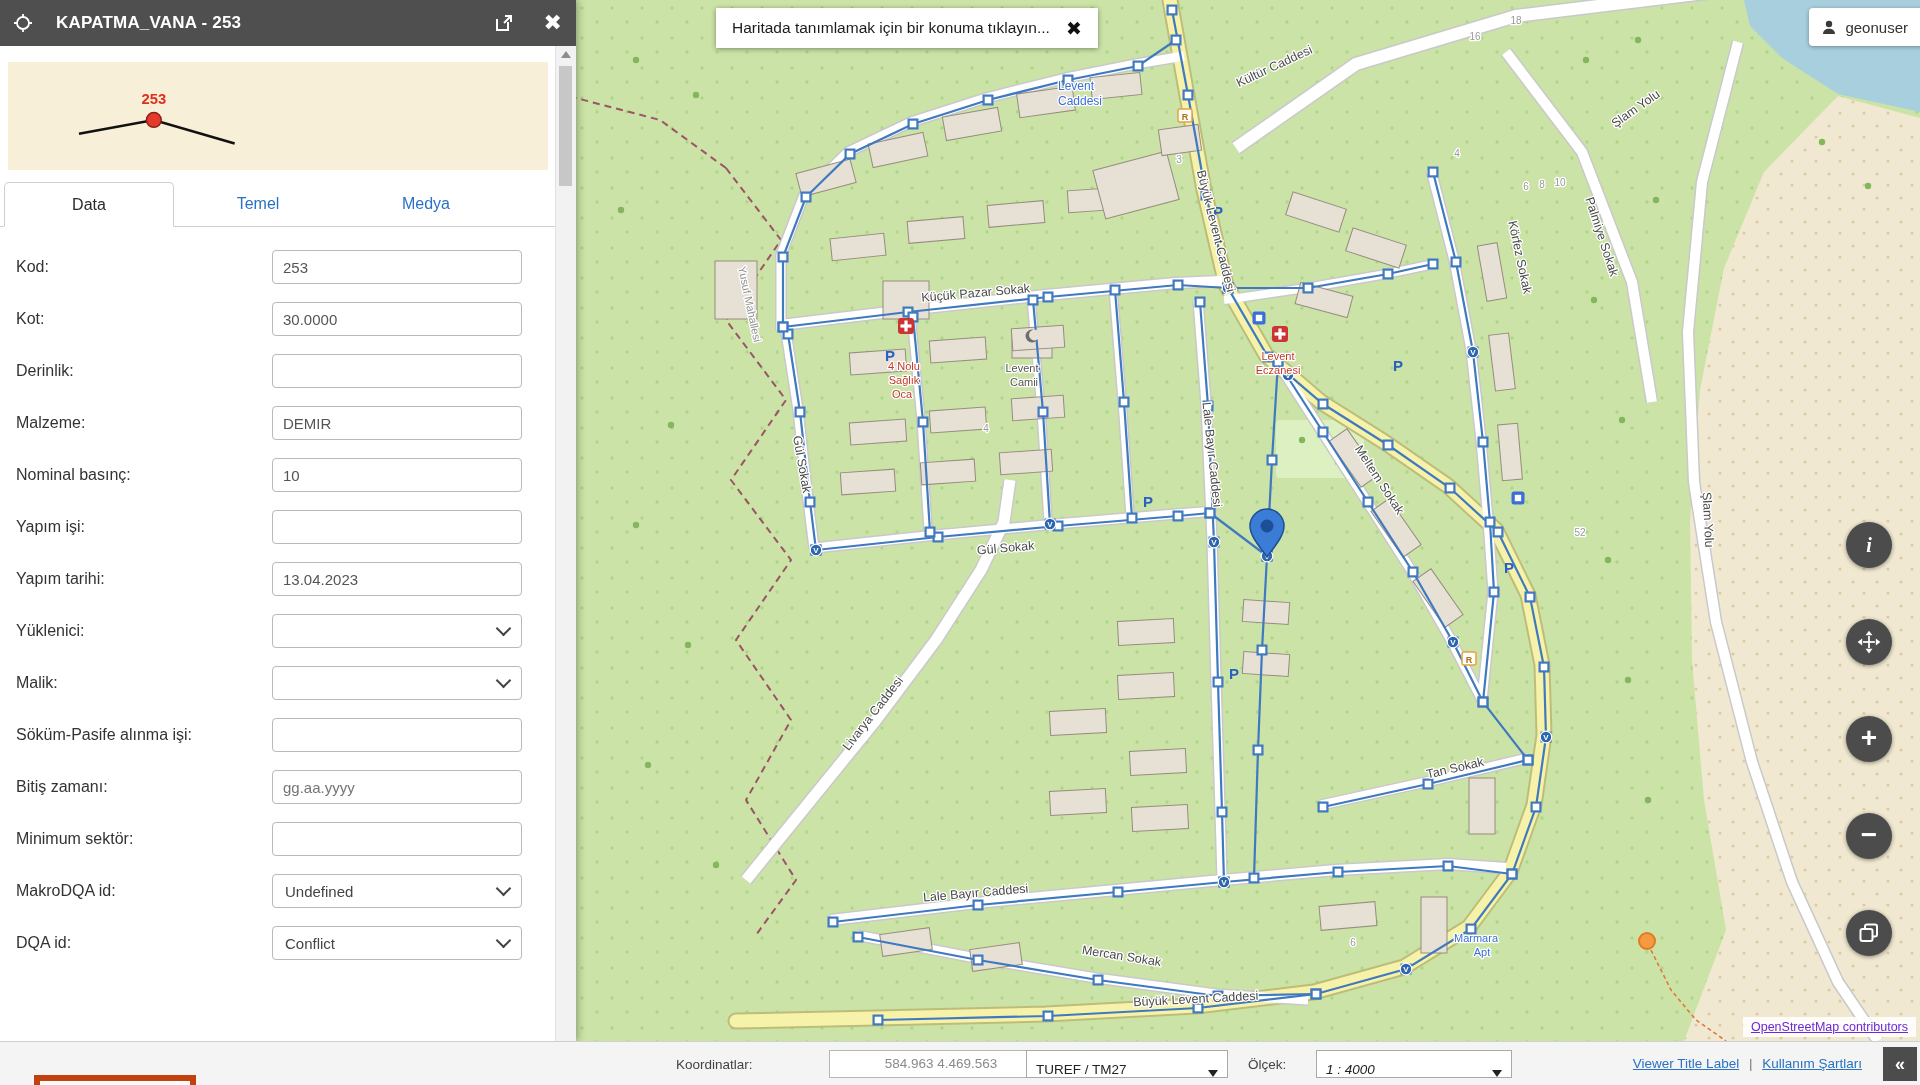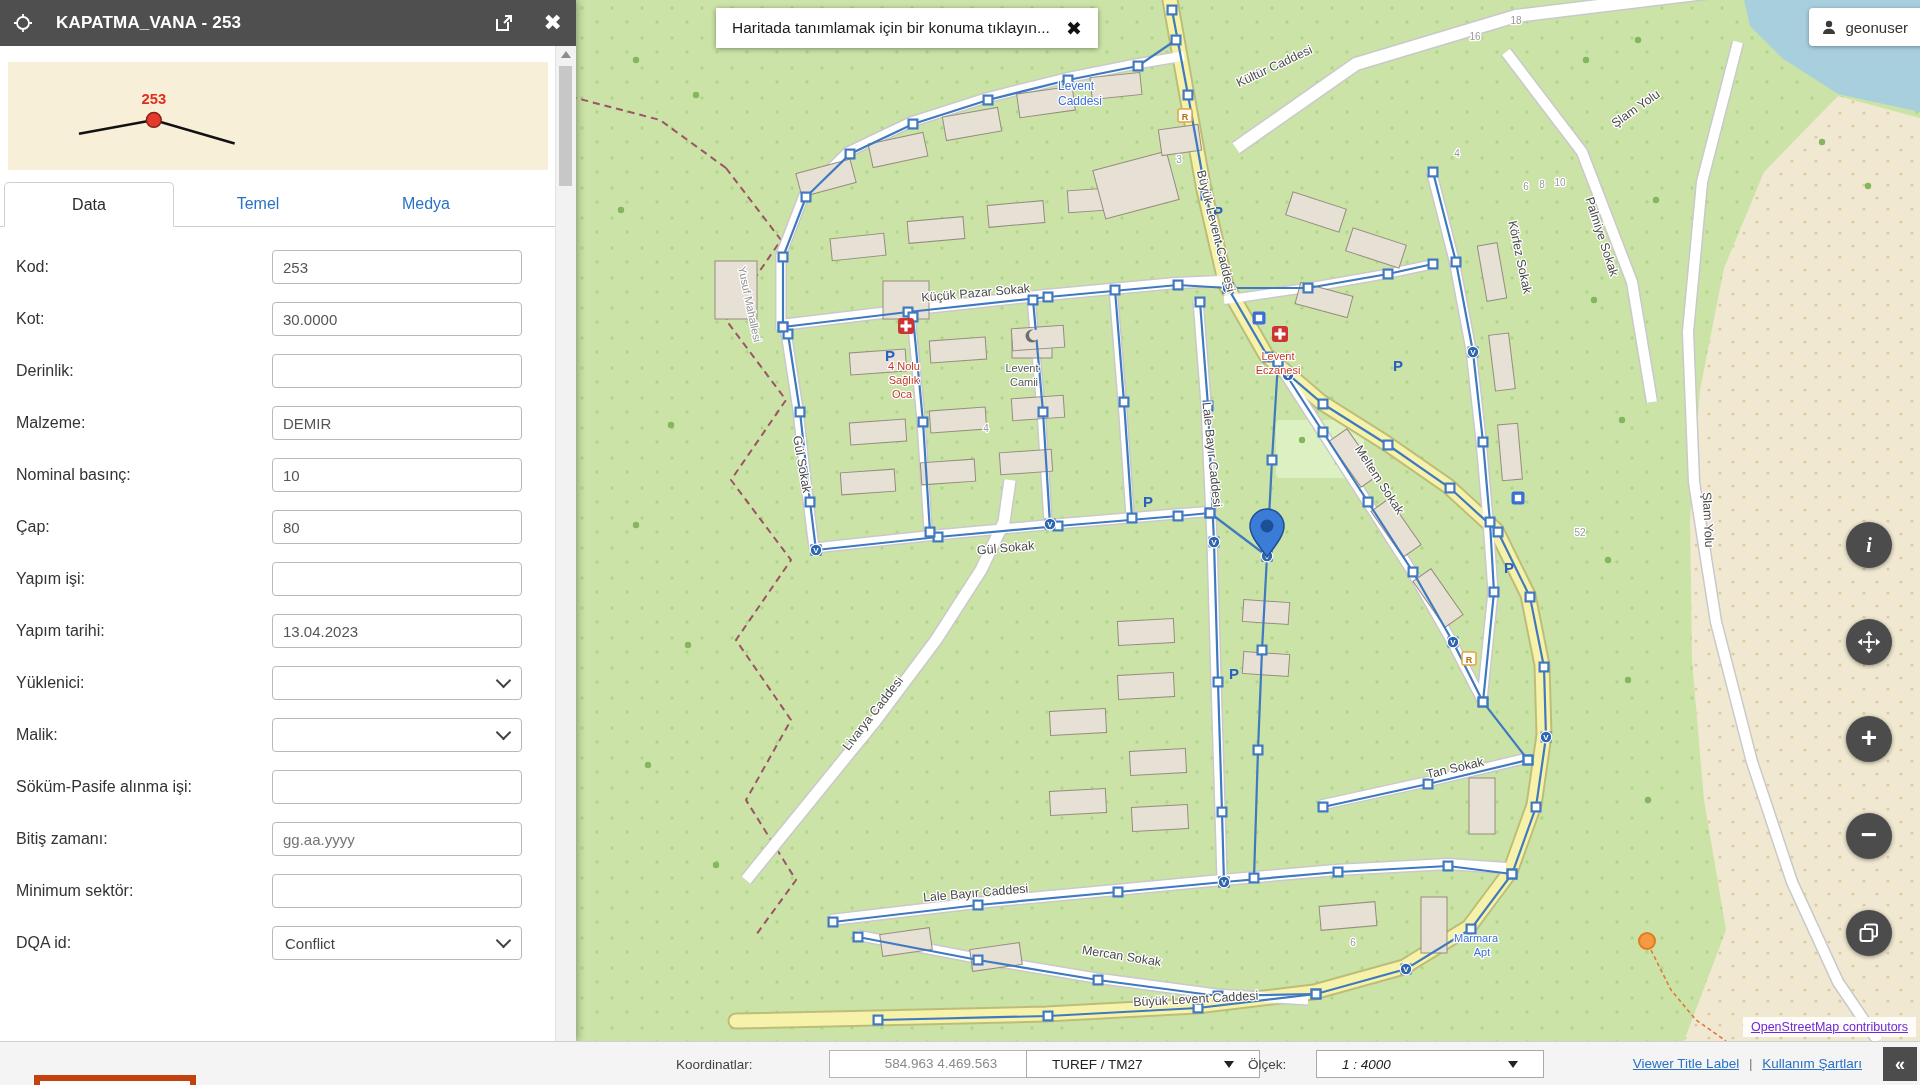--- a/index.html
+++ b/index.html
@@ -65,21 +65,21 @@
   #statusbar{position:absolute;left:0;top:1041px;width:1920px;height:44px;background:#f4f4f4;
     border-top:1px solid #cfcfcf;z-index:12;font-size:13.5px;color:#444;}
   .scalebar{position:absolute;left:34px;top:12px;width:150px;height:17px;border:6px solid #c2410c;
     background:rgba(255,255,255,.7);text-align:right;line-height:16px;font-size:11px;color:#333;margin-top:21px;}
   .sb-label{position:absolute;top:15px;}
   .lbl-coord{left:676px;}
   .lbl-scale{left:1248px;}
   .sb-input{position:absolute;left:829px;top:8px;width:222px;height:26px;border:1px solid #b5b5b5;background:#fff;
     color:#8a8a8a;text-align:center;line-height:26px;}
   .sb-select{position:absolute;top:8px;height:26px;border:1px solid #a9a9a9;background:#fff;display:flex;
-    align-items:center;justify-content:space-between;padding:0 25px;color:#222;cursor:pointer;}
+    align-items:flex-end;justify-content:space-between;padding:0 9px;color:#222;cursor:pointer;}
   .sel-crs{left:1026px;width:182px;}
   .sel-scale{left:1316px;width:176px;font-style:italic;}
   .caret{width:0;height:0;border-left:5px solid transparent;border-right:5px solid transparent;border-top:7px solid #222;}
   .sb-links{position:absolute;right:58px;top:14px;white-space:nowrap;}
   .sb-links .lnk{color:#2a72c3;text-decoration:underline;cursor:pointer;}
   .sb-links .sep{color:#777;margin:0 6px;}
   .collapse{position:absolute;right:3px;top:5px;width:34px;height:34px;background:#4c4c4c;color:#fff;
     display:flex;align-items:center;justify-content:center;font-size:18px;font-weight:bold;cursor:pointer;}
 </style>
 </head>
@@ -459,24 +459,20 @@
   </div>
           <div class="frow">
     <span class="flabel">Malzeme:</span>
     <span class="fctrl"><input class="finput" type="text" value="DEMIR" style=""></span>
   </div>
           <div class="frow">
     <span class="flabel">Nominal basınç:</span>
     <span class="fctrl"><input class="finput" type="text" value="10" style=""></span>
   </div>
           <div class="frow">
-    <span class="flabel">Çap:</span>
-    <span class="fctrl"><input class="finput" type="text" value="80" style=""></span>
-  </div>
-          <div class="frow">
     <span class="flabel">Yapım işi:</span>
     <span class="fctrl"><input class="finput" type="text" style=""></span>
   </div>
           <div class="frow">
     <span class="flabel">Yapım tarihi:</span>
     <span class="fctrl"><input class="finput" type="text" value="13.04.2023" style=""></span>
   </div>
           <div class="frow">
     <span class="flabel">Yüklenici:</span>
     <span class="fctrl">
@@ -501,20 +497,29 @@
   </div>
           <div class="frow">
     <span class="flabel">Bitiş zamanı:</span>
     <span class="fctrl"><input class="finput" type="text" placeholder="gg.aa.yyyy" style=""></span>
   </div>
           <div class="frow">
     <span class="flabel">Minimum sektör:</span>
     <span class="fctrl"><input class="finput" type="text" style=""></span>
   </div>
           <div class="frow">
+    <span class="flabel">MakroDQA id:</span>
+    <span class="fctrl">
+              <div class="fselect">
+                <span>Undefined</span>
+                <span class="chev"></span>
+              </div>
+            </span>
+  </div>
+          <div class="frow">
     <span class="flabel">DQA id:</span>
     <span class="fctrl">
               <div class="fselect">
                 <span>Conflict</span>
                 <span class="chev"></span>
               </div>
             </span>
   </div>
         </div>
     </div>

